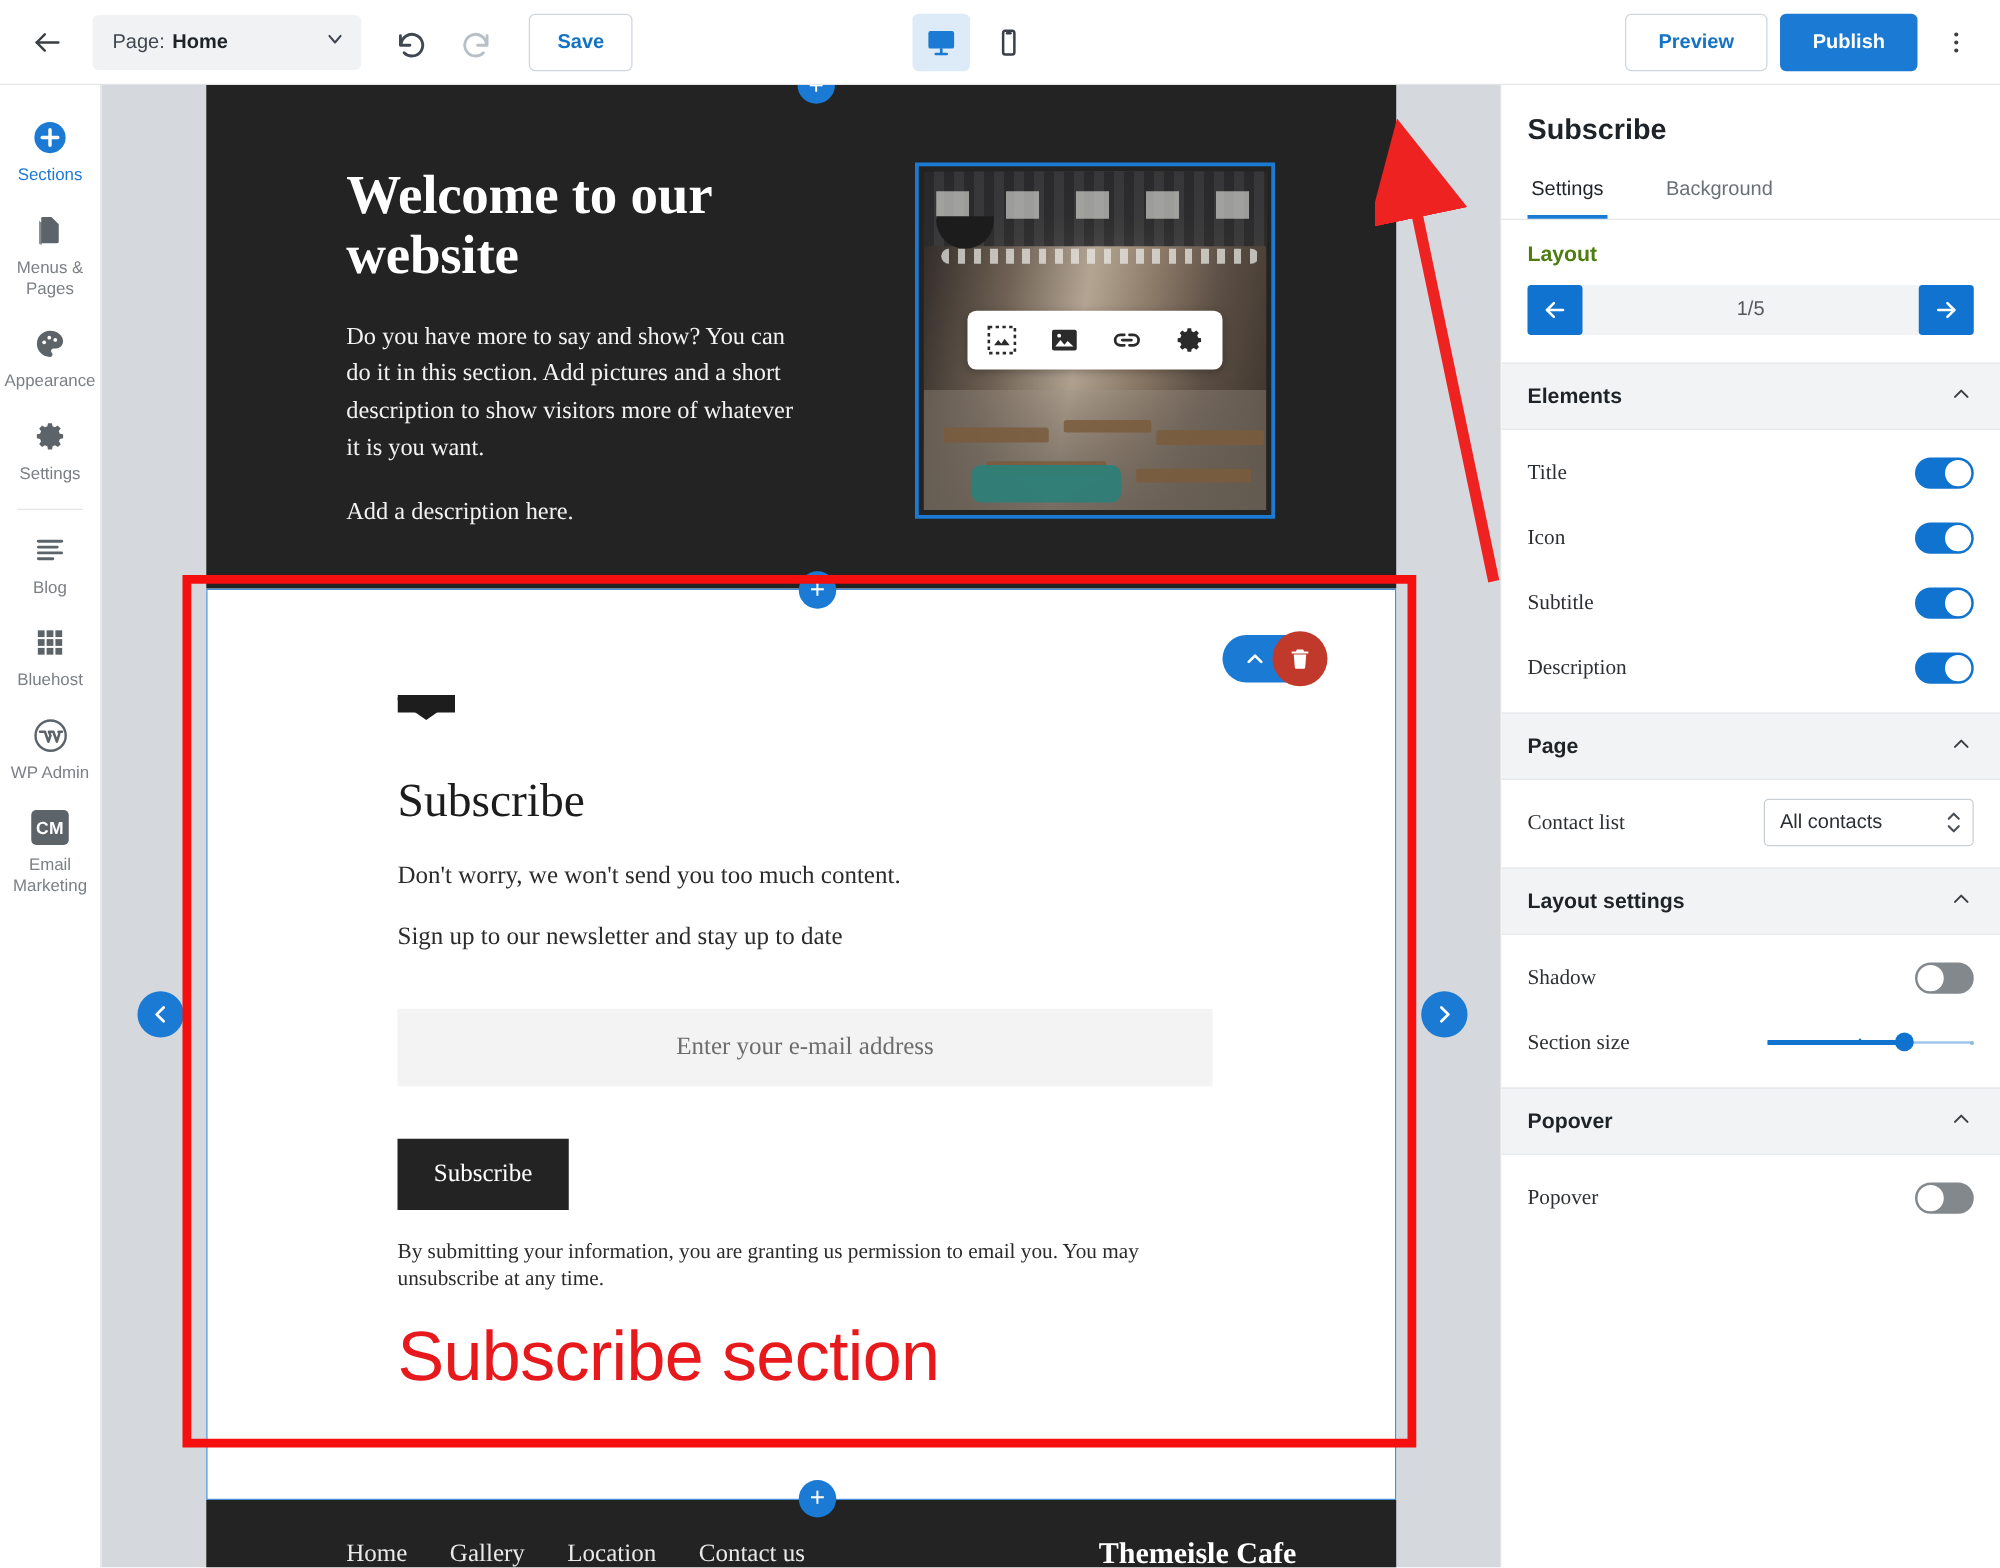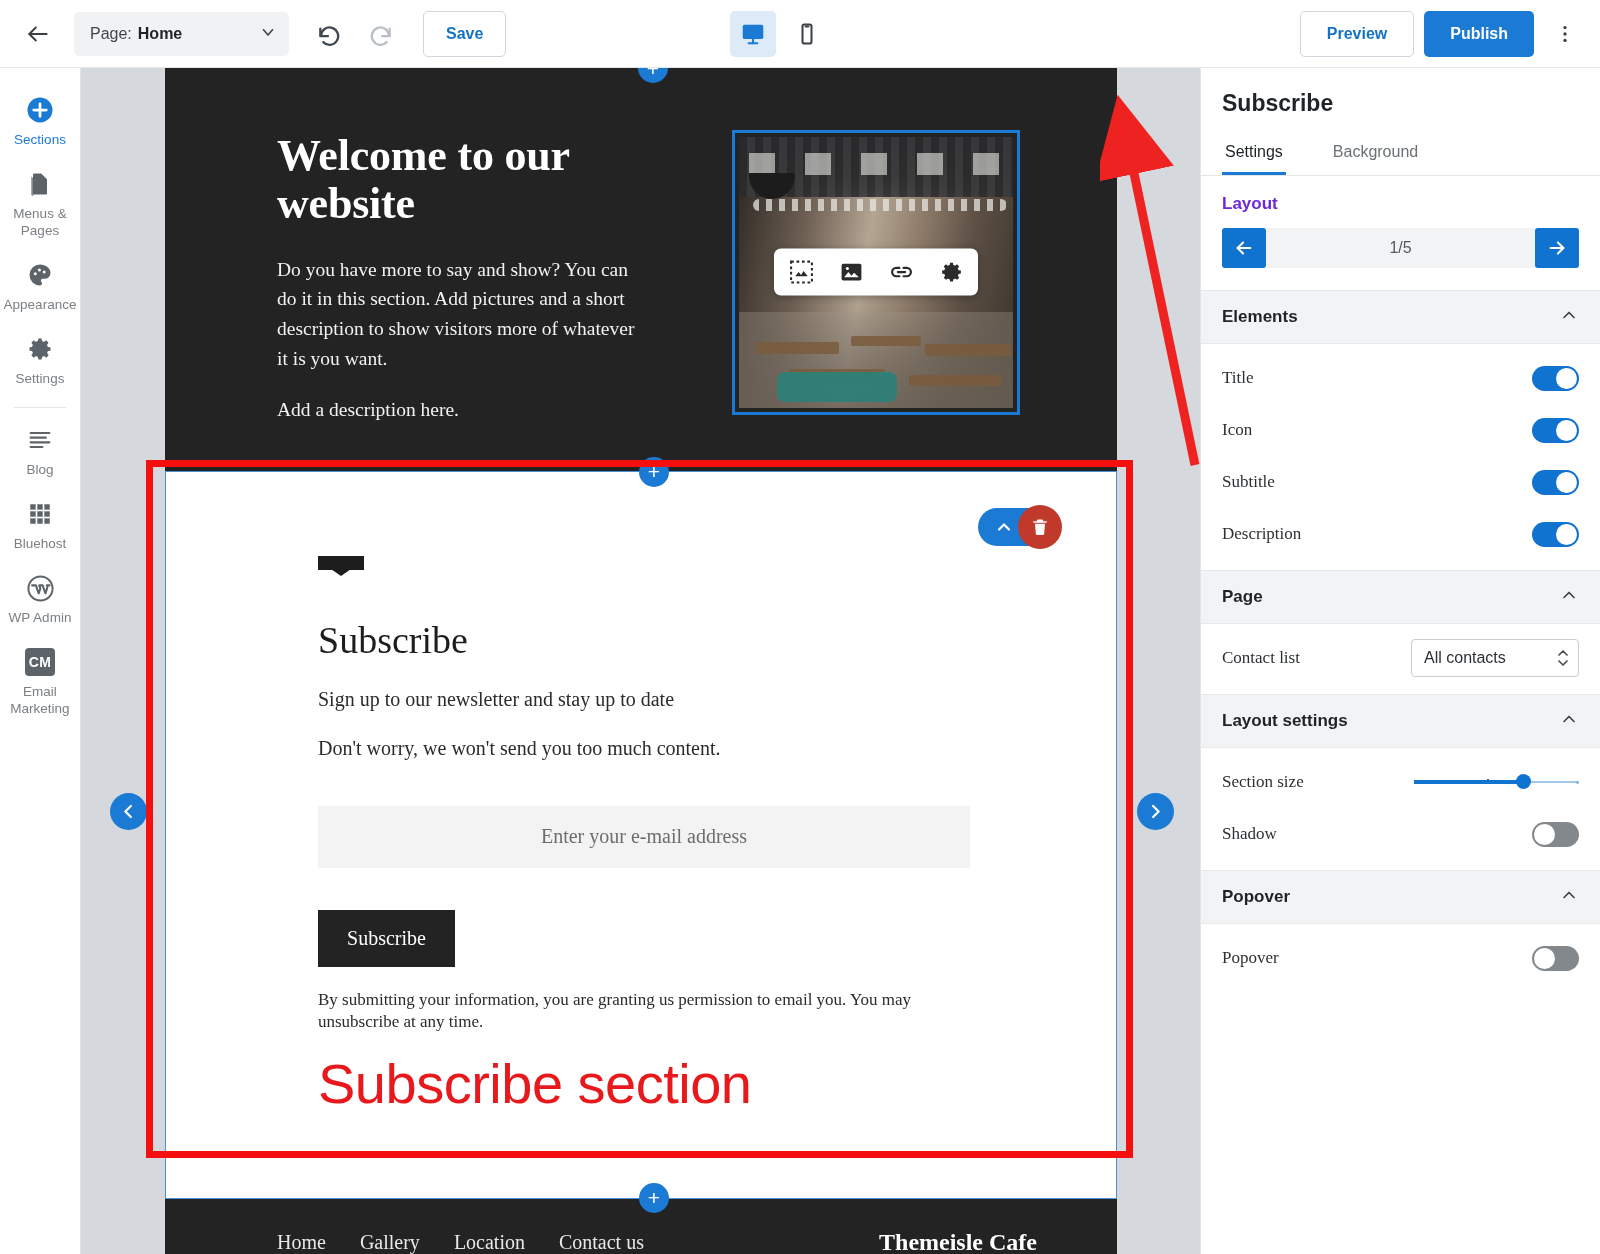--- a/index.html
+++ b/index.html
@@ -297,21 +297,21 @@
     z-index: 30; overflow: hidden;
   }
   .rp-title { font-size: 23px; font-weight: bold; color: #1d2327; padding: 22px 0 0 21px; }
   .rp-tabs { display: flex; margin-top: 20px; padding: 0 21px; border-bottom: 1px solid #e3e5e8; }
   .rp-tab {
     font-size: 16px; padding: 6px 3px 11px 3px; margin-right: 44px;
     color: #6a7176; cursor: pointer;
   }
   .rp-tab.active { color: #1d2327; border-bottom: 3px solid #1a7ad4; }
   .rp-block { padding: 18px 21px 22px 21px; }
-  .rp-block h4 { font-size: 17px; font-weight: bold; color: #6d28d9; }
+  .rp-block h4 { font-size: 17px; font-weight: bold; color: #4d7c0f; }
   .layout-stepper {
     margin-top: 14px; height: 40px; width: 100%;
     background: #f2f3f5; border-radius: 3px;
     display: flex; align-items: center; justify-content: space-between;
   }
   .stepper-btn {
     width: 44px; height: 40px; background: #1073cf; color: #fff;
     display: flex; align-items: center; justify-content: center;
     cursor: pointer; border-radius: 3px;
   }
@@ -600,22 +600,22 @@
 
         <div class="env-icon">
           <svg width="46" height="36" viewBox="0 0 46 36" fill="currentColor">
               <path d="M0 0h46v4L23 20 0 4z"></path>
               <path d="M0 8.5l23 16 23-16V34H0z" opacity="0"></path>
               <path d="M0 1.5l23 17 23-17V14H0z"></path>
             </svg>
         </div>
 
         <h2 class="sub-title">Subscribe</h2>
+        <p class="sub-line">Don't worry, we won't send you too much content.</p>
         <p class="sub-line">Sign up to our newsletter and stay up to date</p>
-        <p class="sub-line">Don't worry, we won't send you too much content.</p>
 
         <div class="email-input">Enter your e-mail address</div>
 
         <div class="sub-cta">Subscribe</div>
 
         <p class="fineprint">By submitting your information, you are granting us permission to email you. You may unsubscribe at any time.</p>
 
         <div class="annot-text">Subscribe section</div>
 
         <div class="plus-btn" style="left:473px; bottom:-15px;">+</div>
@@ -754,39 +754,39 @@
     <div class="sec-head">
       <span class="t">Layout settings</span>
       <span class="c">
         <svg width="20" height="20" viewBox="0 0 24 24" fill="none" stroke="currentColor" stroke-width="2" stroke-linecap="round" stroke-linejoin="round">
             <polyline points="6 15 12 9 18 15"></polyline>
           </svg>
       </span>
     </div>
     <div class="rows-pad">
       <div class="row">
+        <span class="lab">Shadow</span>
+        <span class="ctl">
+            <span class="toggle off">
+              <span class="knob"></span>
+            </span>
+          </span>
+      </div>
+      <div class="row">
         <span class="lab">Section size</span>
         <span class="ctl">
           <span class="slider">
             <span class="track"></span>
               <span class="fill"></span>
             <span class="tick" style="left:44%"></span>
             <span class="knob2"></span>
               <span class="enddot"></span>
           </span>
         </span>
       </div>
-      <div class="row">
-        <span class="lab">Shadow</span>
-        <span class="ctl">
-            <span class="toggle off">
-              <span class="knob"></span>
-            </span>
-          </span>
-      </div>
     </div>
 
     <div class="sec-head">
       <span class="t">Popover</span>
       <span class="c">
         <svg width="20" height="20" viewBox="0 0 24 24" fill="none" stroke="currentColor" stroke-width="2" stroke-linecap="round" stroke-linejoin="round">
             <polyline points="6 15 12 9 18 15"></polyline>
           </svg>
       </span>
     </div>

